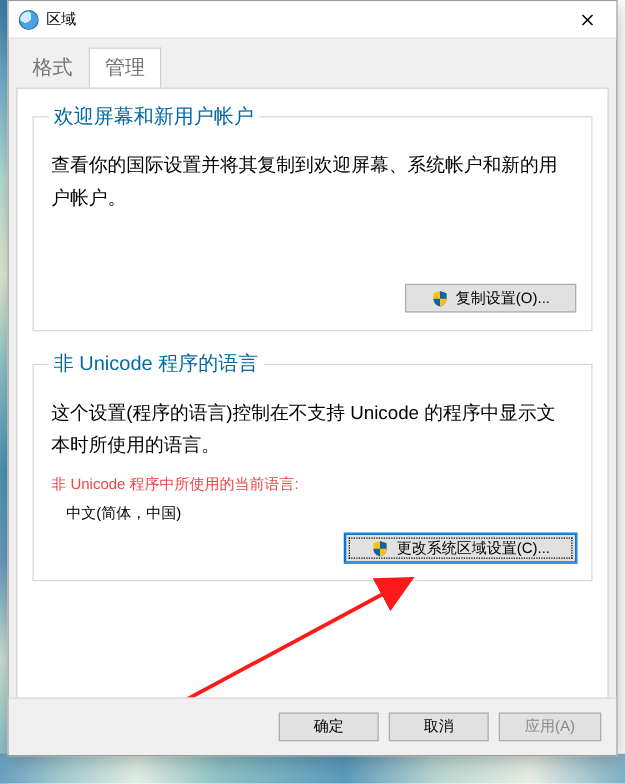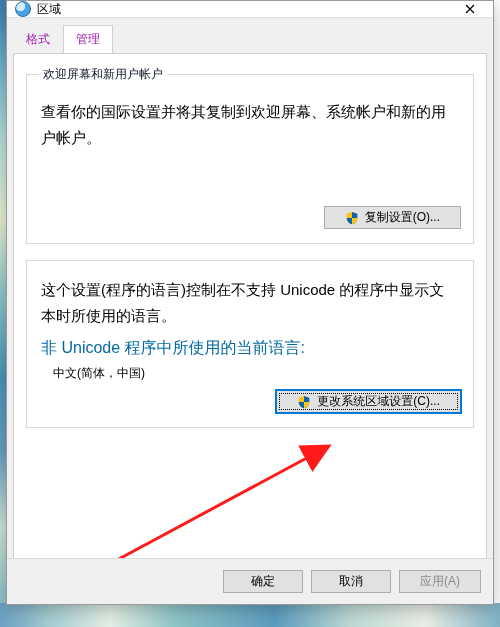--- a/index.html
+++ b/index.html
@@ -13,64 +13,64 @@
       position:absolute; left:0; bottom:0; width:500px; height:24px;
       background: linear-gradient(90deg,#6aa0c2 0,#a5cdd2 10%,#e2efe4 22%,#8fc4c6 35%,#5b9cbf 55%,#bcd9d3 70%,#e9efe6 85%,#7fb1c5 100%);
     }
 
     .dialog {
       position: absolute; left: 6px; top: 0; width: 488px; height: 605px;
       background: #f0f0f0; border: 1px solid #9a9a9a;
       box-shadow: 0 4px 16px rgba(0,0,0,.25);
     }
     .titlebar {
-      height: 17px; background: #fff; border-bottom: 1px solid #e0e0e0;
+      height: 30px; background: #fff; border-bottom: 1px solid #e0e0e0;
       display: flex; align-items: center; padding: 0 0 0 8px;
     }
     .titlebar .globe {
       width: 16px; height: 16px; border-radius: 50%;
       background: radial-gradient(circle at 30% 30%, #cfeeff 0 35%, #4aa3e0 36% 100%);
       border: 1px solid #2a6fa3; margin-right: 6px; flex: none;
     }
     .titlebar .title { flex: 1; color: #000; font-size: 12px; }
     .titlebar .close {
       width: 46px; height: 30px; display: flex; align-items: center; justify-content: center;
       cursor: pointer;
     }
     .titlebar .close svg { width: 10px; height: 10px; }
 
     .tabs {
       display: flex; align-items: flex-end; padding: 6px 6px 0 6px;
     }
     .tab {
-      padding: 5px 12px; font-size: 12px; color: #a21caf;
+      padding: 5px 12px; font-size: 16px; color: #737373;
       background: #f0f0f0;
       cursor: pointer;
       position: relative;
       top: 1px;
     }
     .tab.active {
       background: #fff; border: 1px solid #d0d0d0; border-bottom: 1px solid #fff;
     }
     .tab.inactive { border: 1px solid transparent; }
 
     .panel {
       margin: 0 6px; background: #fff; border: 1px solid #d0d0d0;
       height: 512px; padding: 12px 12px 8px 12px; position: relative;
     }
 
     fieldset.group {
       border: 1px solid #d8d8d8; margin-bottom: 16px; padding: 10px 12px 14px 12px;
       position: relative;
     }
     fieldset.group > legend {
-      padding: 0 4px; font-size: 12px; color: #0f172a;
+      padding: 0 4px; font-size: 16px; color: #0369a1;
     }
     .group p.desc { font-size: 15px; color: #000; line-height: 1.7; margin: 6px 2px 10px 2px; }
-    .label-line { font-size: 16px; color: #0369a1; margin: 10px 2px 6px 2px; }
+    .label-line { font-size: 12px; color: #ef4444; margin: 10px 2px 6px 2px; }
     .value-line { font-size: 12px; color: #000; margin: 4px 2px 8px 14px; }
 
     .btn-row { display: flex; justify-content: flex-end; margin-top: 6px; }
     .win-btn {
       display: inline-flex; align-items: center; gap: 6px;
       height: 23px; padding: 0 20px;
       background: #e1e1e1; border: 1px solid #adadad;
       font-size: 12px; color: #000; cursor: pointer;
     }
     .win-btn .shield { width: 14px; height: 14px; flex: none; }
@@ -126,20 +126,21 @@
             <path d="M8 1 L14 3 V8 C14 12 11 14.5 8 15 V1 Z" fill="#0a64ad"></path>
             <path d="M8 8 L14 8 V8 C14 12 11 14.5 8 15 V8 Z" fill="#ffc20e"></path>
             <path d="M2 8 L8 8 V15 C5 14.5 2 12 2 8 Z" fill="#0a64ad"></path>
           </svg>
           <span>复制设置(O)...</span>
         </button>
       </div>
     </fieldset>
 
     <fieldset class="group">
+      <legend>非 Unicode 程序的语言</legend>
       <p class="desc">这个设置(程序的语言)控制在不支持 Unicode 的程序中显示文本时所使用的语言。</p>
       <div class="label-line">非 Unicode 程序中所使用的当前语言:</div>
       <div class="value-line">中文(简体，中国)</div>
       <div class="btn-row">
         <button class="win-btn focus-ring">
           <svg class="shield" viewBox="0 0 16 16">
             <path d="M8 1 L14 3 V8 C14 12 11 14.5 8 15 C5 14.5 2 12 2 8 V3 Z" fill="#ffc20e"></path>
             <path d="M8 1 L14 3 V8 C14 12 11 14.5 8 15 V1 Z" fill="#0a64ad"></path>
             <path d="M8 8 L14 8 V8 C14 12 11 14.5 8 15 V8 Z" fill="#ffc20e"></path>
             <path d="M2 8 L8 8 V15 C5 14.5 2 12 2 8 Z" fill="#0a64ad"></path>

